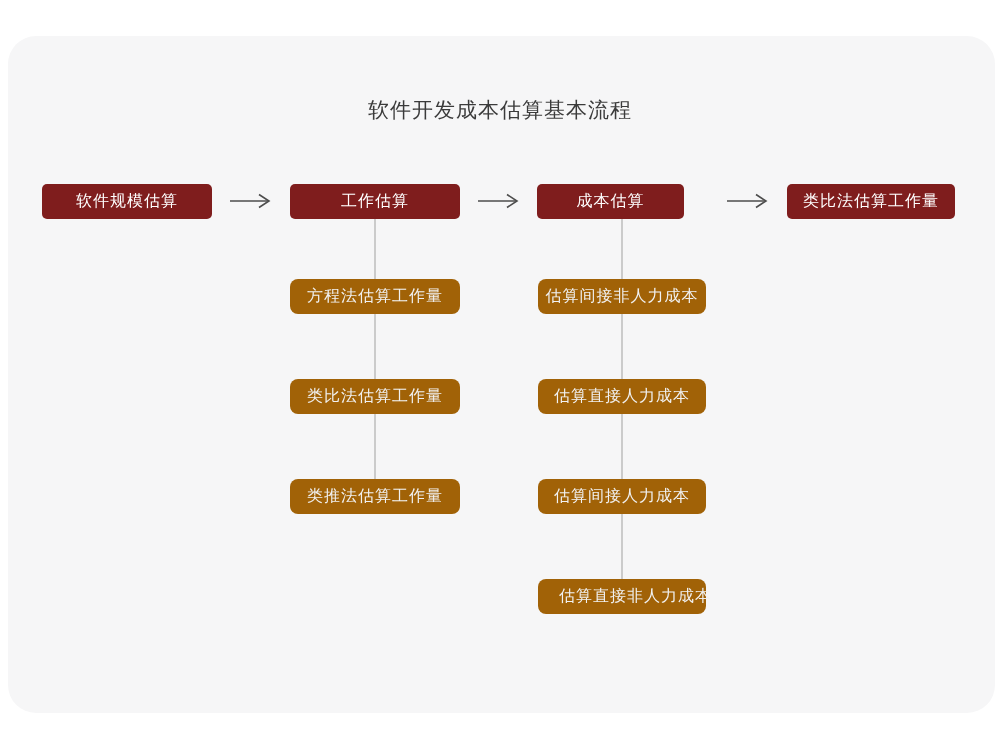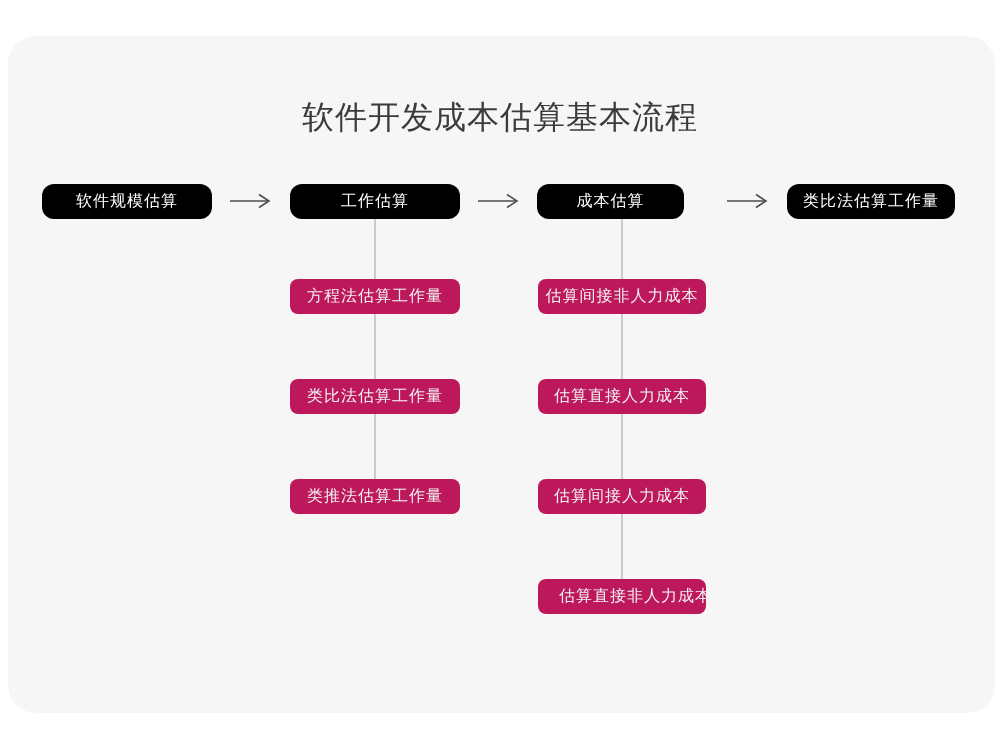--- a/index.html
+++ b/index.html
@@ -15,43 +15,43 @@
     left: 8px; top: 36px;
     width: 987px; height: 677px;
     background: #f6f6f7;
     border-radius: 28px;
   }
   .title {
     position: absolute;
     left: 0; top: 96px;
     width: 1000px;
     text-align: center;
-    font-size: 32px;
+    font-size: 21px;
     letter-spacing: 1px;
     color: #3b3b3b;
     font-weight: 400;
   }
   .node {
     position: absolute;
     height: 35px;
     display: flex;
     align-items: center;
     justify-content: center;
     font-size: 16px;
     letter-spacing: 1px;
     white-space: nowrap;
   }
   .node-purple {
-    background: #000000;
+    background: #7f1d1d;
     color: #ffffff;
-    border-radius: 12px;
+    border-radius: 5px;
     z-index: 3;
   }
   .node-gray {
-    background: #be185d;
+    background: #a16207;
     color: #f1f1f1;
     border-radius: 8px;
     z-index: 3;
   }
   .vline {
     position: absolute;
     width: 2px;
     background: #cbcbcb;
     z-index: 1;
   }

